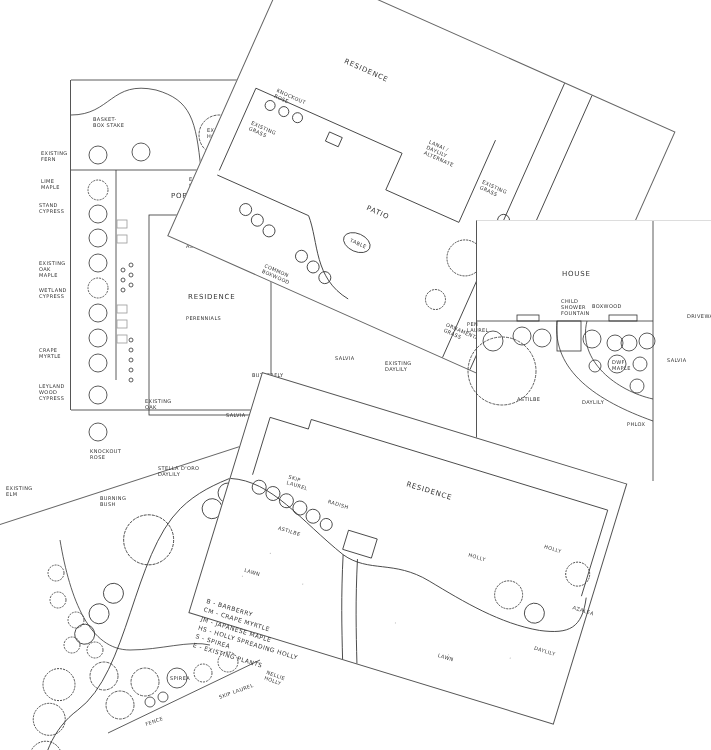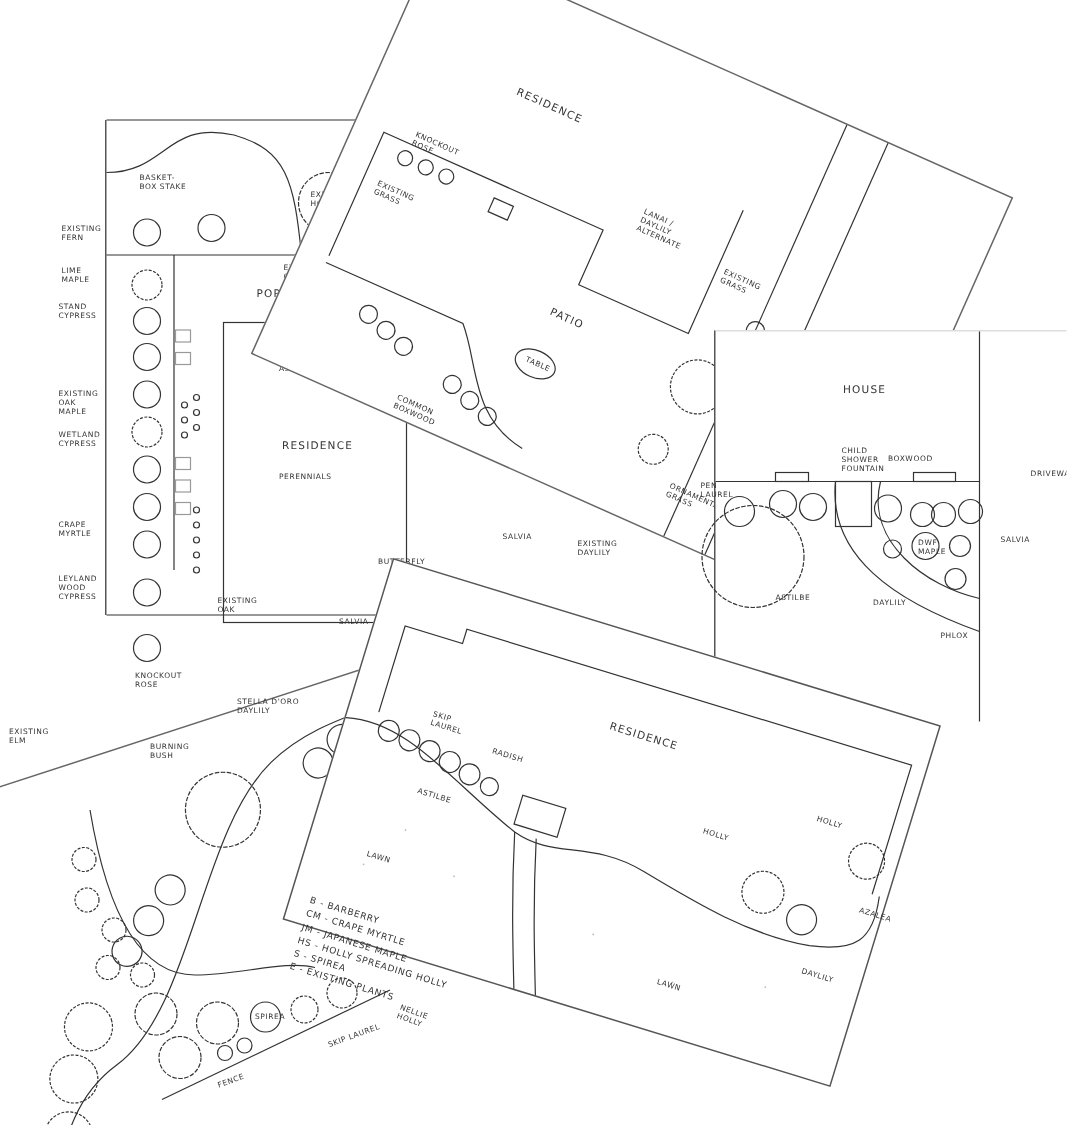--- a/index.html
+++ b/index.html
@@ -157,21 +157,21 @@
       <circle cx="115" cy="118" r="9"></circle>
         <circle cx="138" cy="122" r="8"></circle>
         <circle cx="152" cy="122" r="8"></circle>
       <circle cx="170" cy="120" r="8"></circle>
         <circle cx="140" cy="143" r="9"></circle>
         <circle cx="163" cy="143" r="7"></circle>
       <circle cx="118" cy="145" r="6"></circle>
         <circle cx="160" cy="165" r="7"></circle>
     </g>
   </svg>
-  <div class="lbl lbl-big" style="left:85px;top:35px;">House</div>
+  <div class="lbl lbl-big" style="left:85px;top:49px;">House</div>
   <div class="lbl" style="left:210px;top:92px;">Driveway</div>
   <div class="lbl" style="left:84px;top:77px;">Child
 shower
 fountain</div>
   <div class="lbl" style="left:115px;top:82px;">Boxwood</div>
   <div class="lbl" style="left:-10px;top:100px;">Pen
 laurel</div>
   <div class="lbl" style="left:135px;top:138px;">Dwf
 maple</div>
   <div class="lbl" style="left:190px;top:136px;">Salvia</div>

